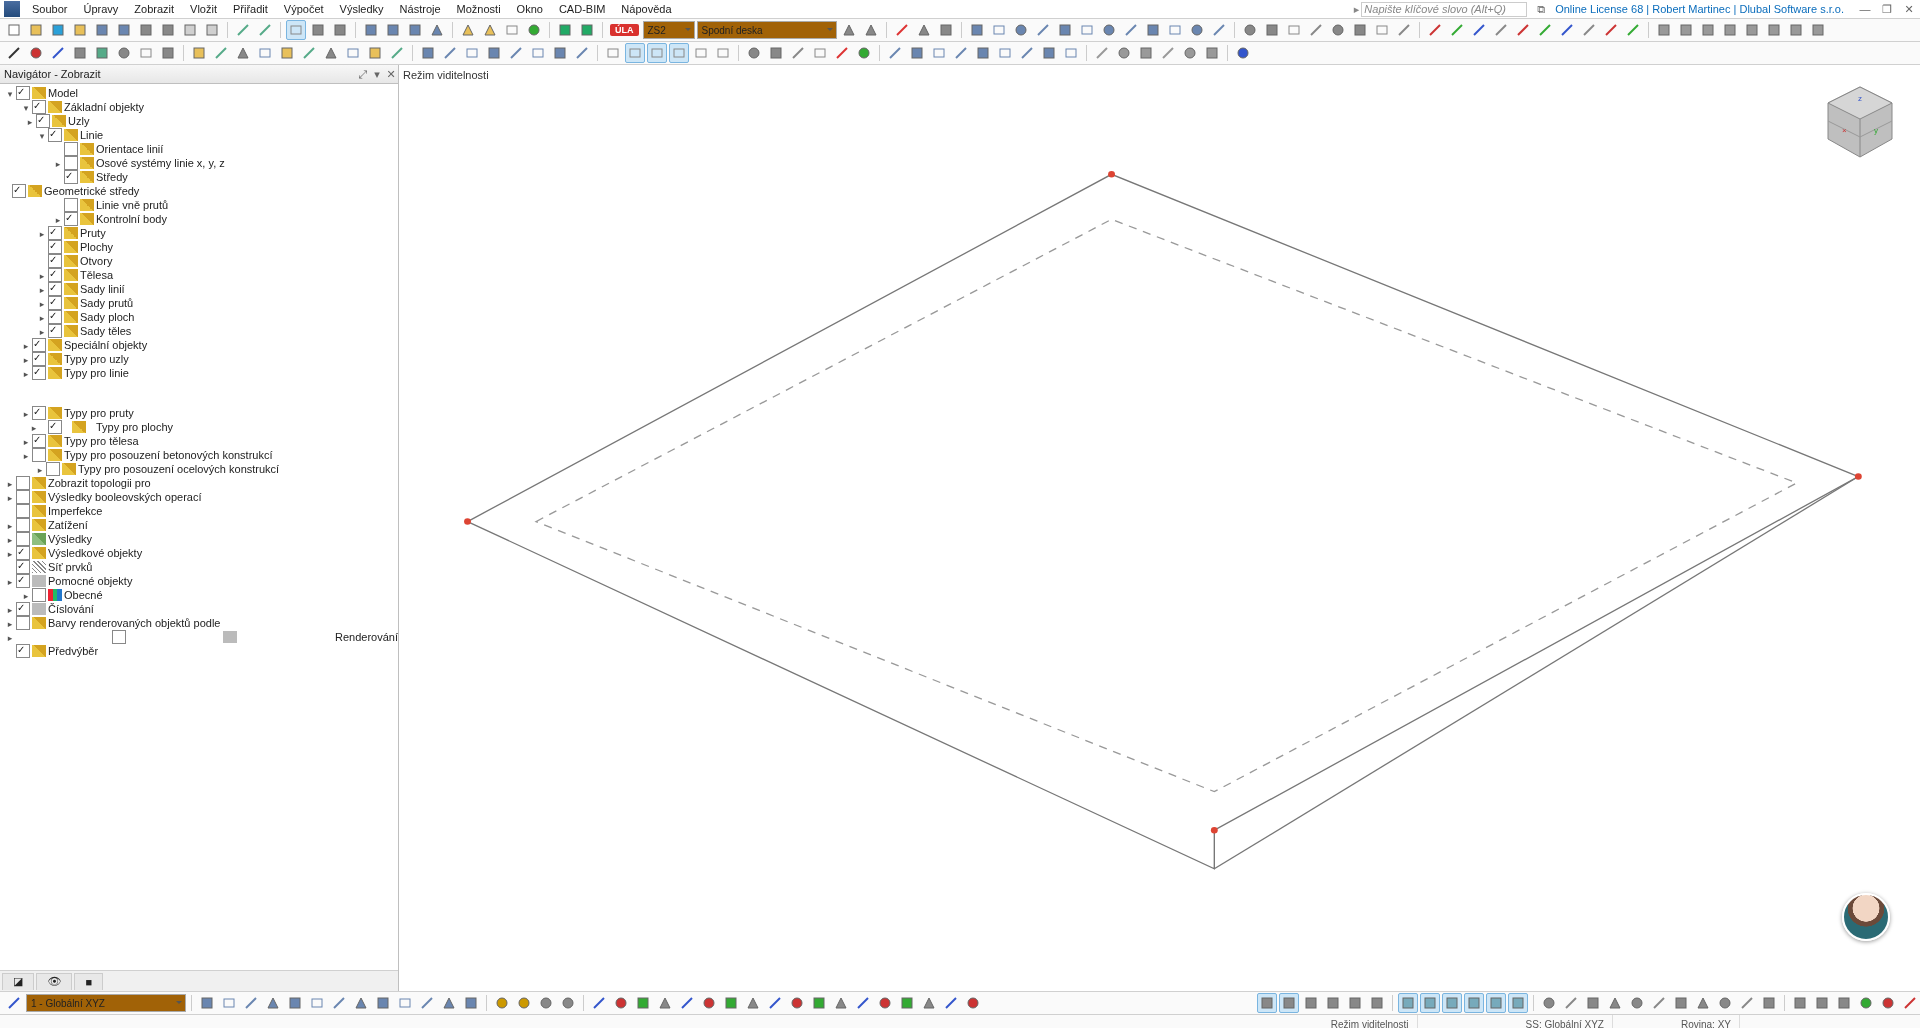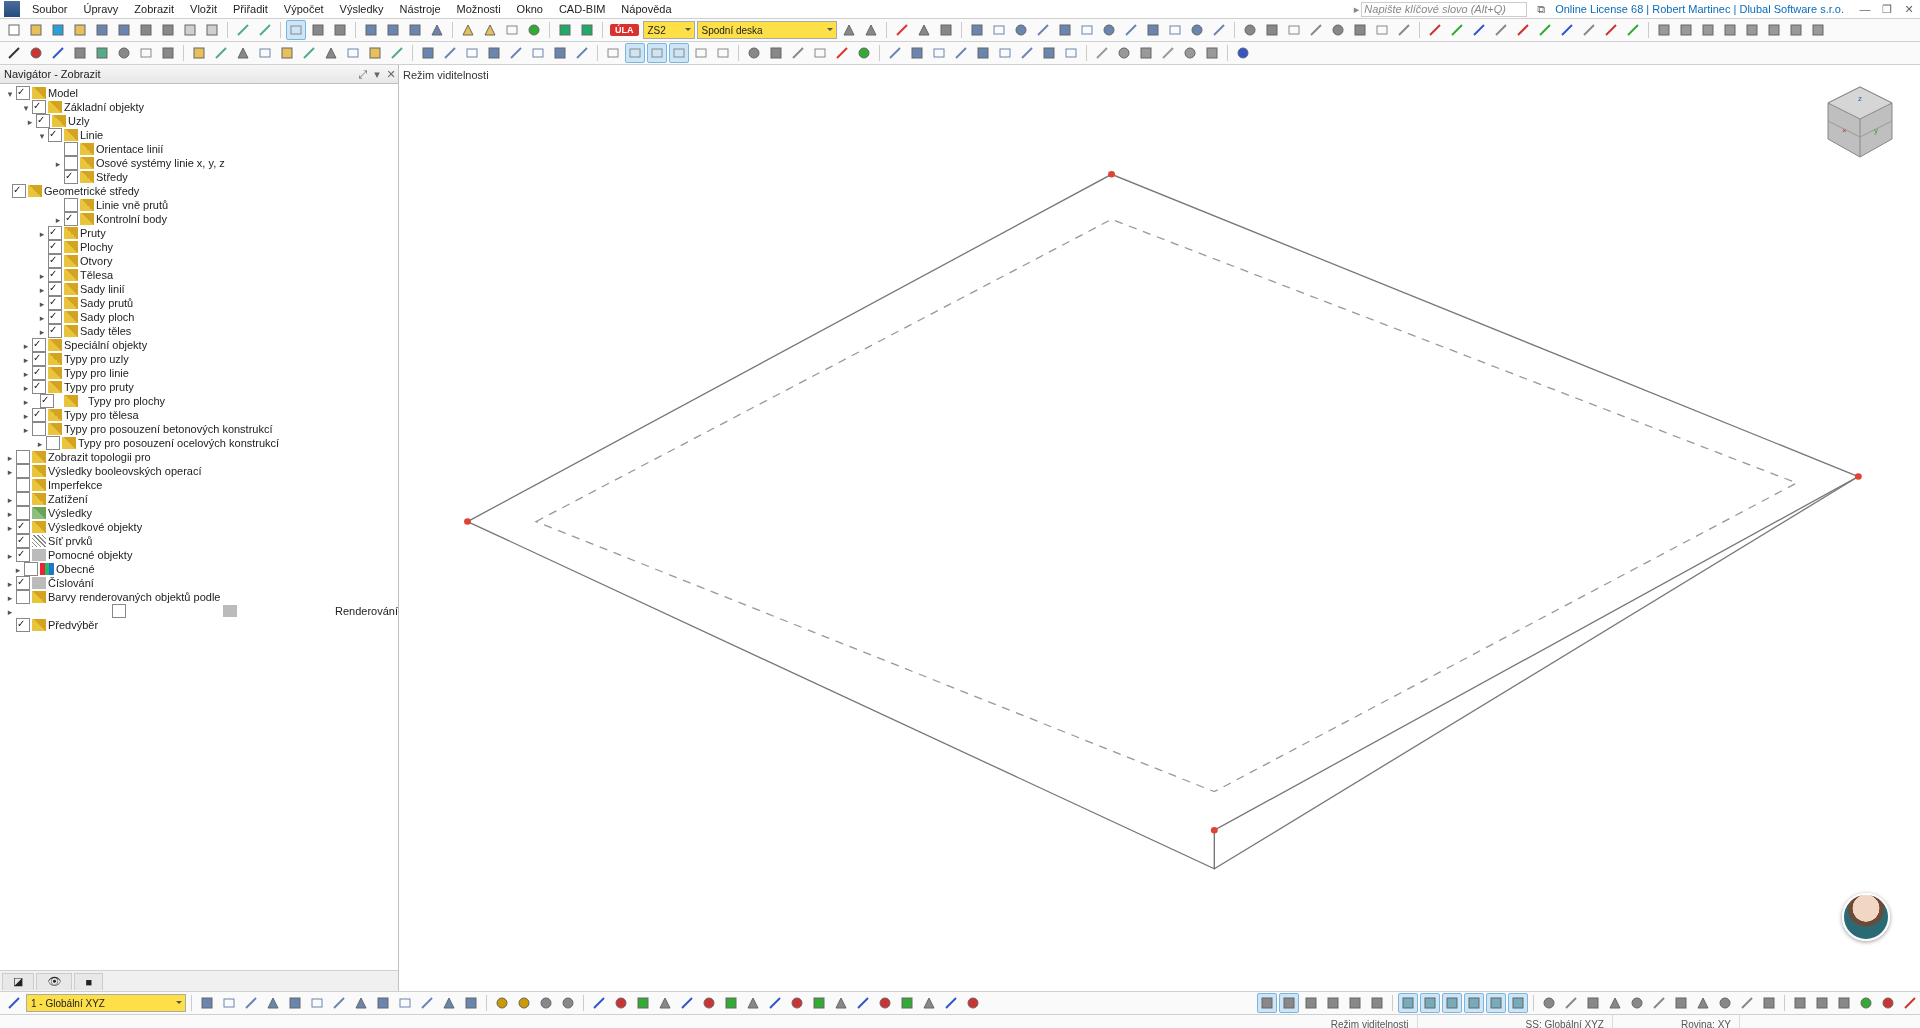--- a/index.html
+++ b/index.html
@@ -9,21 +9,21 @@
 .menubar .spacer{flex:1}
 .menubar .search{width:160px;height:13px;border:1px solid #ccc;font-style:italic;color:#888;padding:0 2px;display:flex;align-items:center}
 .menubar .license{color:#0b6dbc;margin:0 10px}
 .menubar .winbtn{width:22px;text-align:center;color:#666}
 .toolbar{height:22px;background:#fafafa;display:flex;align-items:center;padding-left:4px;border-bottom:1px solid #d0d0d0;gap:2px}
 .tbtn{width:18px;height:18px;border:1px solid transparent;border-radius:2px;display:flex;align-items:center;justify-content:center}
 .tbtn.on{background:#cde6f7;border-color:#7ab5e0}
 .tsep{width:1px;height:16px;background:#ccc;margin:0 3px}
 .tbtn svg{display:block}
 .badge{background:#d9312e;color:#fff;font-weight:bold;font-size:9px;padding:1px 5px;border-radius:2px;margin:0 2px}
-.combo{height:16px;border:1px solid #aaa;background:#fde047;padding:0 14px 0 4px;display:flex;align-items:center;position:relative;font-size:10px}
+.combo{height:16px;border:1px solid #aaa;background:#a16207;padding:0 14px 0 4px;display:flex;align-items:center;position:relative;font-size:10px}
 .combo:after{content:"";position:absolute;right:3px;top:6px;border:3px solid transparent;border-top-color:#555}
 .main{display:flex;height:calc(100% - 18px - 22px - 22px - 20px - 18px - 2px)}
 .panel{width:398px;background:#fff;border-right:1px solid #bfbfbf;display:flex;flex-direction:column}
 .panel .title{height:18px;background:linear-gradient(#f7f7f7,#e7e7e7);border-bottom:1px solid #bfbfbf;display:flex;align-items:center;padding-left:4px}
 .panel .title .sp{flex:1}
 .panel .title .tb{width:14px;text-align:center;color:#666}
 .tree{flex:1;overflow:auto;padding:2px 0}
 .node{display:flex;align-items:center;height:14px;line-height:14px;white-space:nowrap;font-size:11px}
 .tw{width:12px;height:12px;text-align:center;font-size:9px;color:#555;cursor:pointer}
 .tw.tw-open:before{content:"▾"}
@@ -845,27 +845,27 @@
           <span class="ck ck-on"></span>
           <span class="tic ty"></span>
           <span>Typy pro uzly</span>
         </div>
         <div class="node" style="padding-left: 20px;">
           <span class="tw tw-closed"></span>
           <span class="ck ck-on"></span>
           <span class="tic ty"></span>
           <span>Typy pro linie</span>
         </div>
-        <div class="node" style="padding-left: 20px;">
+        <div class="node" style="padding-left: 20px; margin-top: 26px;">
           <span class="tw tw-closed"></span>
           <span class="ck ck-on"></span>
           <span class="tic ty"></span>
           <span>Typy pro pruty</span>
         </div>
-        <div class="node" style="padding-left: 20px; gap: 8px;">
+        <div class="node" style="padding-left: 28px; gap: 8px;">
           <span class="tw tw-closed"></span>
           <span class="ck ck-on"></span>
           <span class="tic ty"></span>
           <span>Typy pro plochy</span>
         </div>
         <div class="node" style="padding-left: 20px;">
           <span class="tw tw-closed"></span>
           <span class="ck ck-on"></span>
           <span class="tic ty"></span>
           <span>Typy pro tělesa</span>
@@ -923,21 +923,21 @@
           <span class="ck ck-on"></span>
           <span class="tic tmesh"></span>
           <span>Síť prvků</span>
         </div>
         <div class="node" style="padding-left: 4px;">
           <span class="tw tw-closed"></span>
           <span class="ck ck-on"></span>
           <span class="tic tg"></span>
           <span>Pomocné objekty</span>
         </div>
-        <div class="node" style="padding-left: 12px;">
+        <div class="node" style="padding-left: 20px;">
           <span class="tw tw-closed"></span>
           <span class="ck"></span>
           <span class="tic col"></span>
           <span>Obecné</span>
         </div>
         <div class="node" style="padding-left: 4px;">
           <span class="tw tw-closed"></span>
           <span class="ck ck-on"></span>
           <span class="tic tg"></span>
           <span>Číslování</span>

